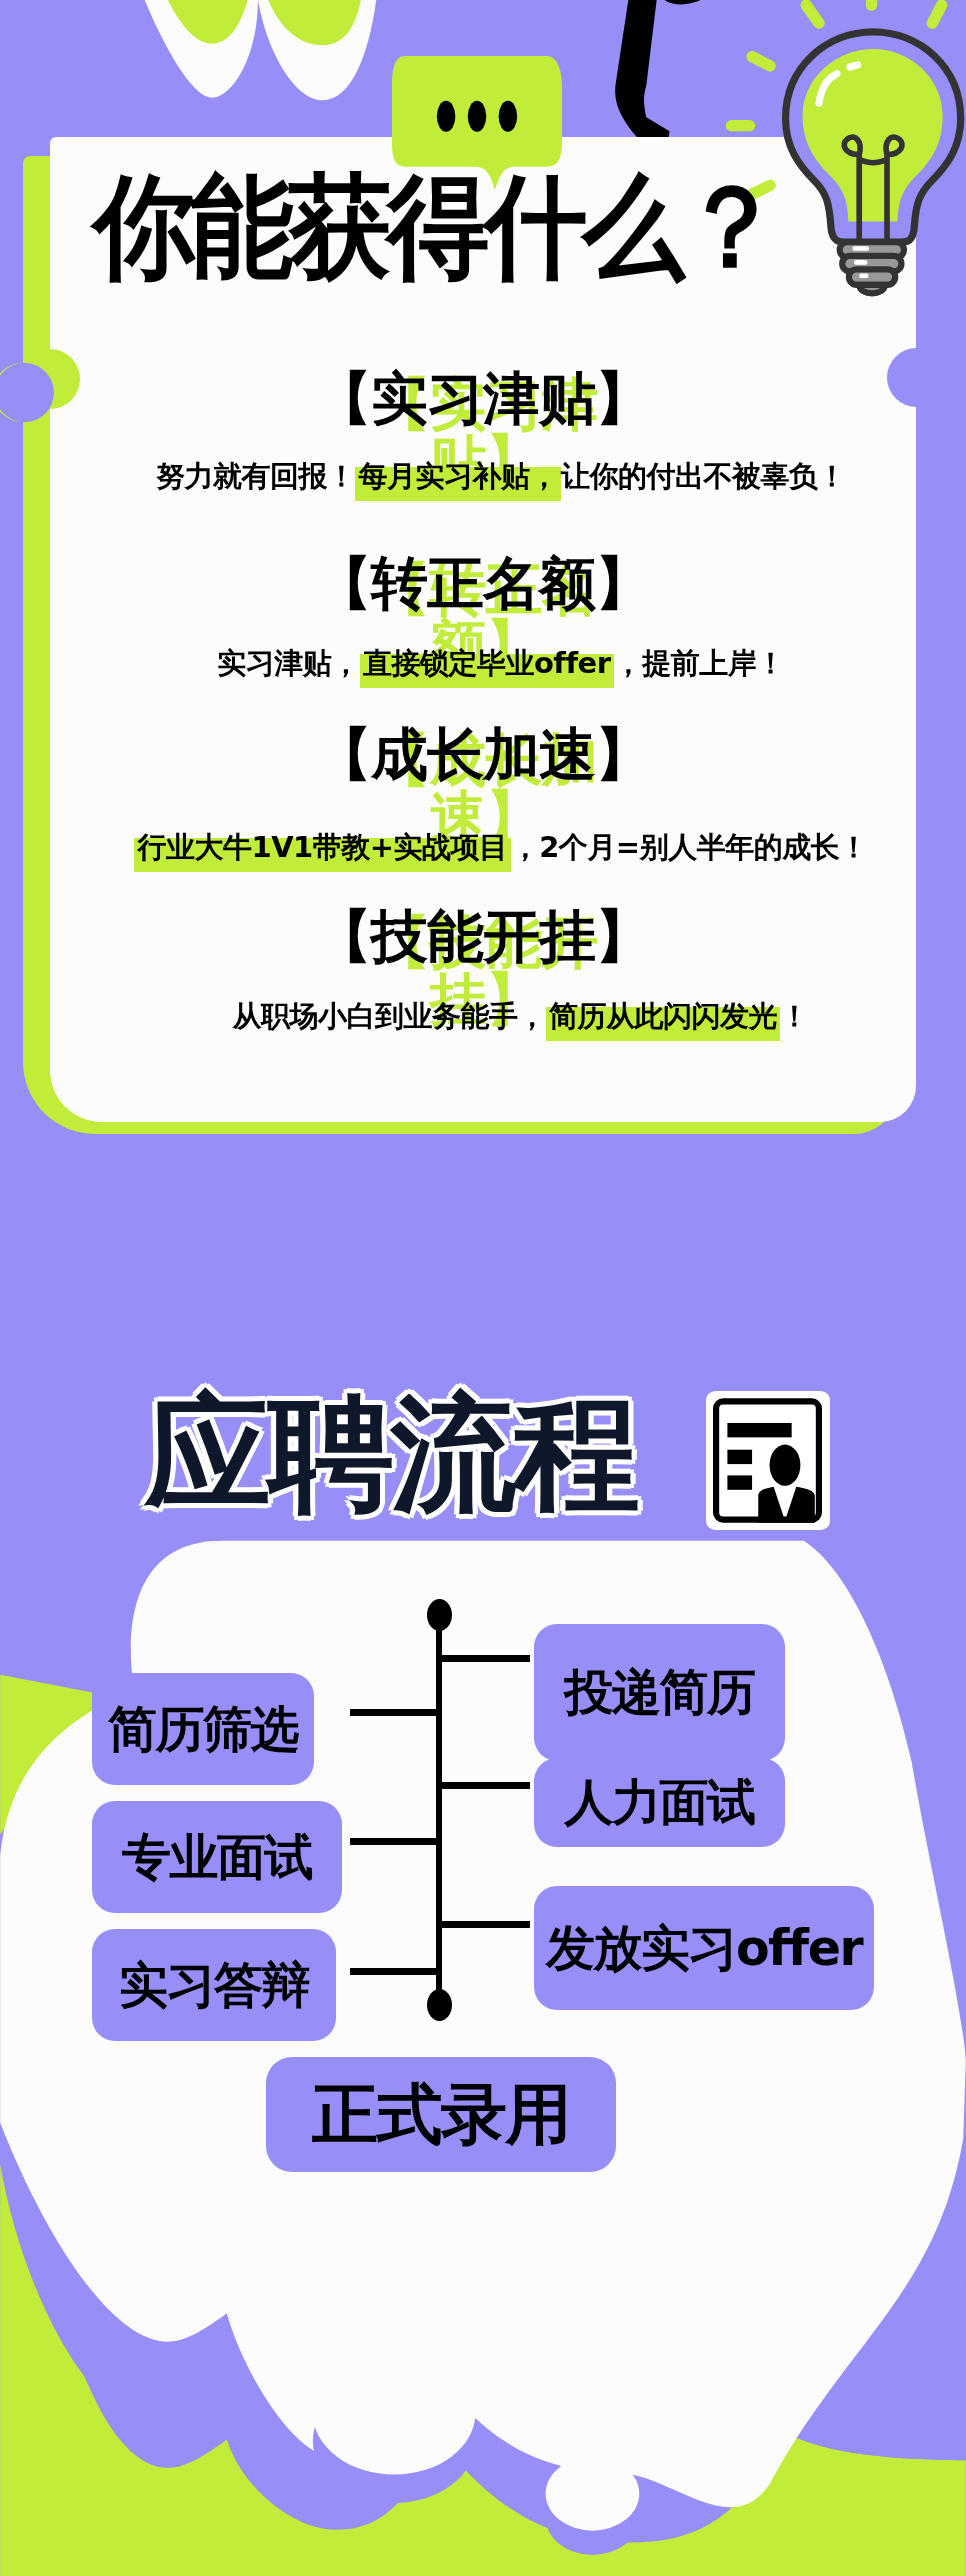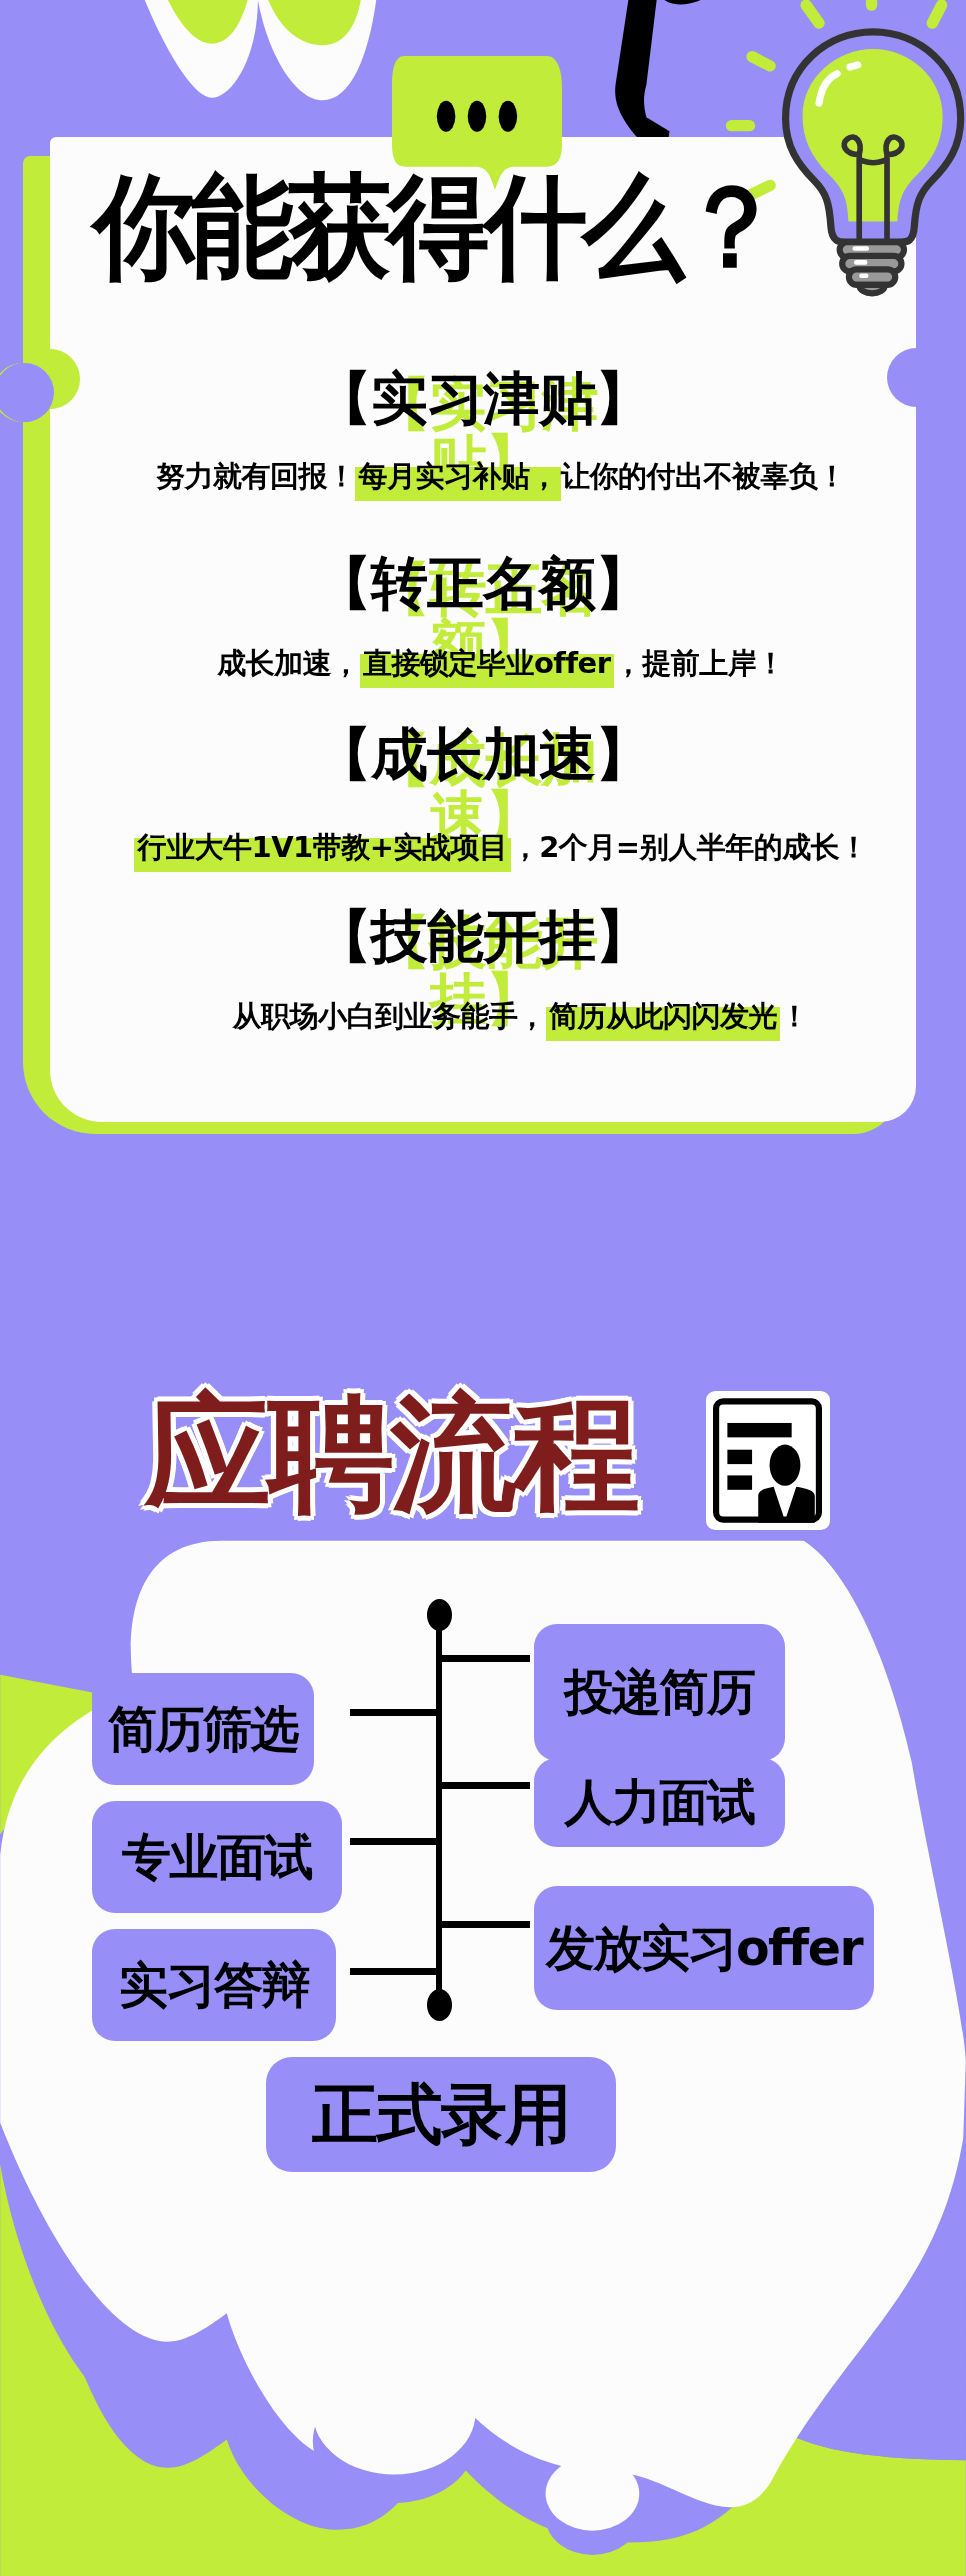--- a/index.html
+++ b/index.html
@@ -51,21 +51,21 @@
     left: 93px; top: 170px;
     font-weight: 900; font-size: 103px; line-height: 1; letter-spacing: -5.2px;
     transform: scaleY(1.1); transform-origin: left top;
   }
 
   
   #cloud-svg { left: 0; top: 1340px; width: 966px; height: 1236px; }
   .process-heading {
     left: 145px; top: 1391px;
     font-weight: 900; font-size: 126px; line-height: 1; letter-spacing: -3.1px;
-    color: #7f1d1d;
+    color: #0f172a;
     -webkit-text-stroke: 0;
     text-shadow:
       5.2px 0 0 #fff, -5.2px 0 0 #fff, 0 5.2px 0 #fff, 0 -5.2px 0 #fff,
       3.6px 3.6px 0 #fff, -3.6px 3.6px 0 #fff, 3.6px -3.6px 0 #fff, -3.6px -3.6px 0 #fff;
     text-align: center;
   }
   .resume-icon {
     left: 706px; top: 1391px; width: 124px; height: 139px;
     background: #fff; border-radius: 9.3px; padding: 7.2px;
   }
@@ -144,21 +144,21 @@
   <span class="benefit-title"><span class="shadow">【实习津贴】</span><span class="front">【实习津贴】</span></span>
 </div>
 <div class="abs benefit-desc-wrap" style="top:461px;">
   <span class="benefit-desc"><span>努力就有回报！</span><span class="hl">每月实习补贴，</span><span>让你的付出不被辜负！</span></span>
 </div>
 
 <div class="abs benefit-title-wrap" style="top:555px;">
   <span class="benefit-title"><span class="shadow">【转正名额】</span><span class="front">【转正名额】</span></span>
 </div>
 <div class="abs benefit-desc-wrap" style="top:648px;">
-  <span class="benefit-desc"><span>成长加速，</span><span class="hl">直接锁定毕业offer</span><span>，提前上岸！</span></span>
+  <span class="benefit-desc"><span>实习津贴，</span><span class="hl">直接锁定毕业offer</span><span>，提前上岸！</span></span>
 </div>
 
 <div class="abs benefit-title-wrap" style="top:726px;">
   <span class="benefit-title"><span class="shadow">【成长加速】</span><span class="front">【成长加速】</span></span>
 </div>
 <div class="abs benefit-desc-wrap" style="top:832px;">
   <span class="benefit-desc"><span></span><span class="hl">行业大牛1V1带教+实战项目</span><span>，2个月=别人半年的成长！</span></span>
 </div>
 
 <div class="abs benefit-title-wrap" style="top:908px;">

